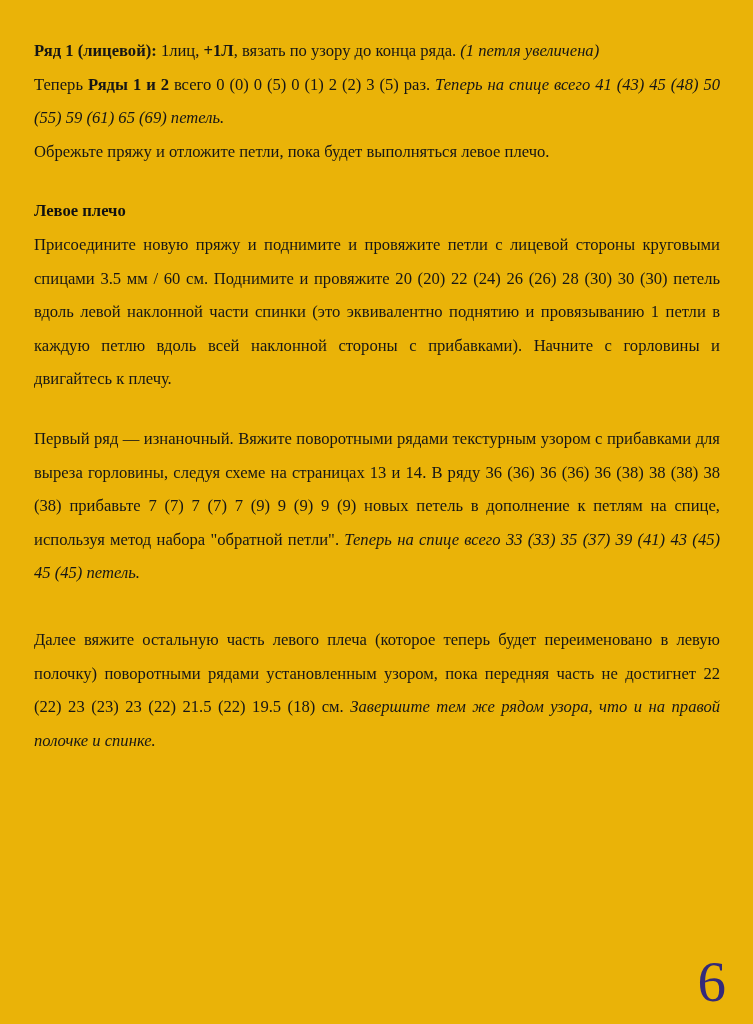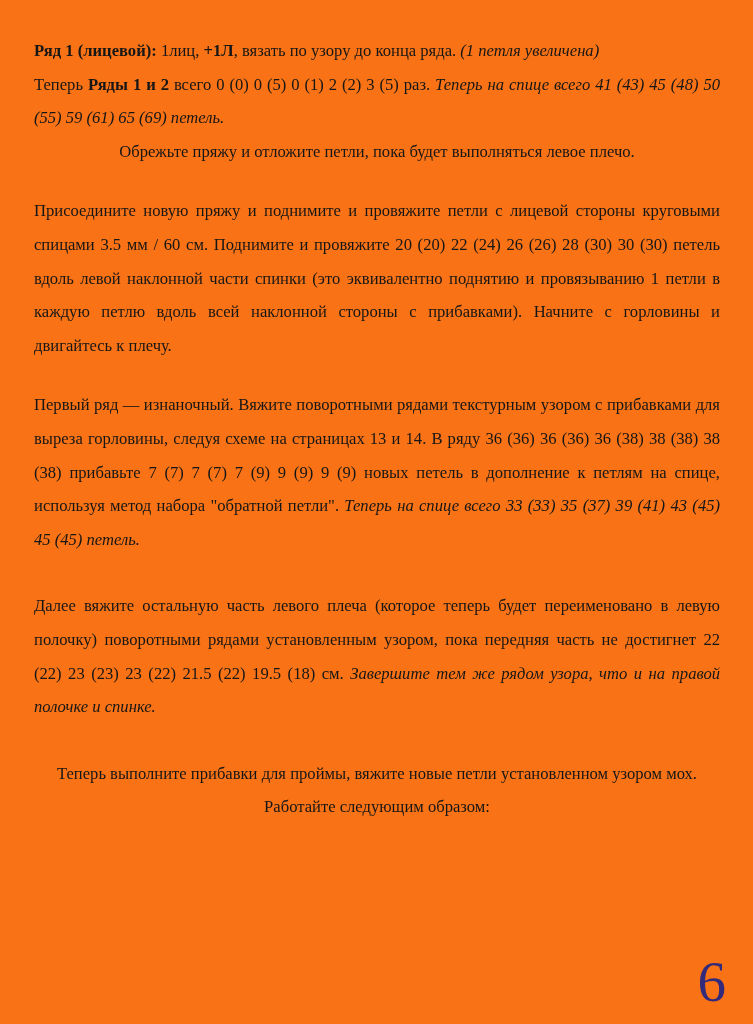--- a/index.html
+++ b/index.html
@@ -4,40 +4,40 @@
 <style>
   html, body {
     margin: 0;
     padding: 0;
     background: #ffffff;
   }
   .page {
     position: relative;
     width: 753px;
     height: 1024px;
-    background: #f97316;
+    background: #eab308;
     box-sizing: border-box;
     padding: 34px 33px 0 34px;
     font-family: "Liberation Serif", "DejaVu Serif", serif;
     color: #141414;
     overflow: hidden;
   }
   .doc-body {
     width: 686px;
   }
   p.para {
     margin: 0;
     font-size: 16.6px;
     line-height: 33.6px;
     text-align: justify;
     text-justify: inter-word;
     color: #161616;
   }
   p.para.nojust {
-    text-align: center;
+    text-align: left;
   }
   .b { font-weight: bold; }
   .i { font-style: italic; }
   h2.heading {
     margin: 0;
     font-size: 16.6px;
     line-height: 33.6px;
     font-weight: bold;
     text-align: left;
     color: #111111;
@@ -63,33 +63,33 @@
 
     <p class="para"><span class="b">Ряд 1 (лицевой):</span><span> 1лиц, </span><span class="b">+1Л</span><span>, вязать по узору до конца ряда. </span><span class="i">(1 петля увеличена)</span></p>
 
 
     <p class="para"><span>Теперь </span><span class="b">Ряды 1 и 2</span><span> всего 0 (0) 0 (5) 0 (1) 2 (2) 3 (5) раз. </span><span class="i">Теперь на спице всего 41 (43) 45 (48) 50 (55) 59 (61) 65 (69) петель.</span></p>
 
     <p class="para nojust">Обрежьте пряжу и отложите петли, пока будет выполняться левое плечо.</p>
 
     <div class="gap-md"></div>
 
+    <h2 class="heading">Левое плечо</h2>
 
     <p class="para">Присоедините новую пряжу и поднимите и провяжите петли с лицевой стороны круговыми спицами 3.5 мм / 60 см. Поднимите и провяжите 20 (20) 22 (24) 26 (26) 28 (30) 30 (30) петель вдоль левой наклонной части спинки (это эквивалентно поднятию и провязыванию 1 петли в каждую петлю вдоль всей наклонной стороны с прибавками). Начните с горловины и двигайтесь к плечу.</p>
 
     <div class="gap-md"></div>
 
     <p class="para"><span>Первый ряд — изнаночный. Вяжите поворотными рядами текстурным узором с прибавками для выреза горловины, следуя схеме на страницах 13 и 14. В ряду 36 (36) 36 (36) 36 (38) 38 (38) 38 (38) прибавьте 7 (7) 7 (7) 7 (9) 9 (9) 9 (9) новых петель в дополнение к петлям на спице, используя метод набора "обратной петли". </span><span class="i">Теперь на спице всего 33 (33) 35 (37) 39 (41) 43 (45) 45 (45) петель.</span></p>
 
     <div class="gap-lg"></div>
 
     <p class="para"><span>Далее вяжите остальную часть левого плеча (которое теперь будет переименовано в левую полочку) поворотными рядами установленным узором, пока передняя часть не достигнет 22 (22) 23 (23) 23 (22) 21.5 (22) 19.5 (18) см. </span><span class="i">Завершите тем же рядом узора, что и на правой полочке и спинке.</span></p>
 
     <div class="gap-lg"></div>
 
-    <p class="para nojust">Теперь выполните прибавки для проймы, вяжите новые петли установленном узором мох. Работайте следующим образом:</p>
 
 
 
   </div>
 
   <div class="page-number">6</div>
 </div>
 
 </body></html>

